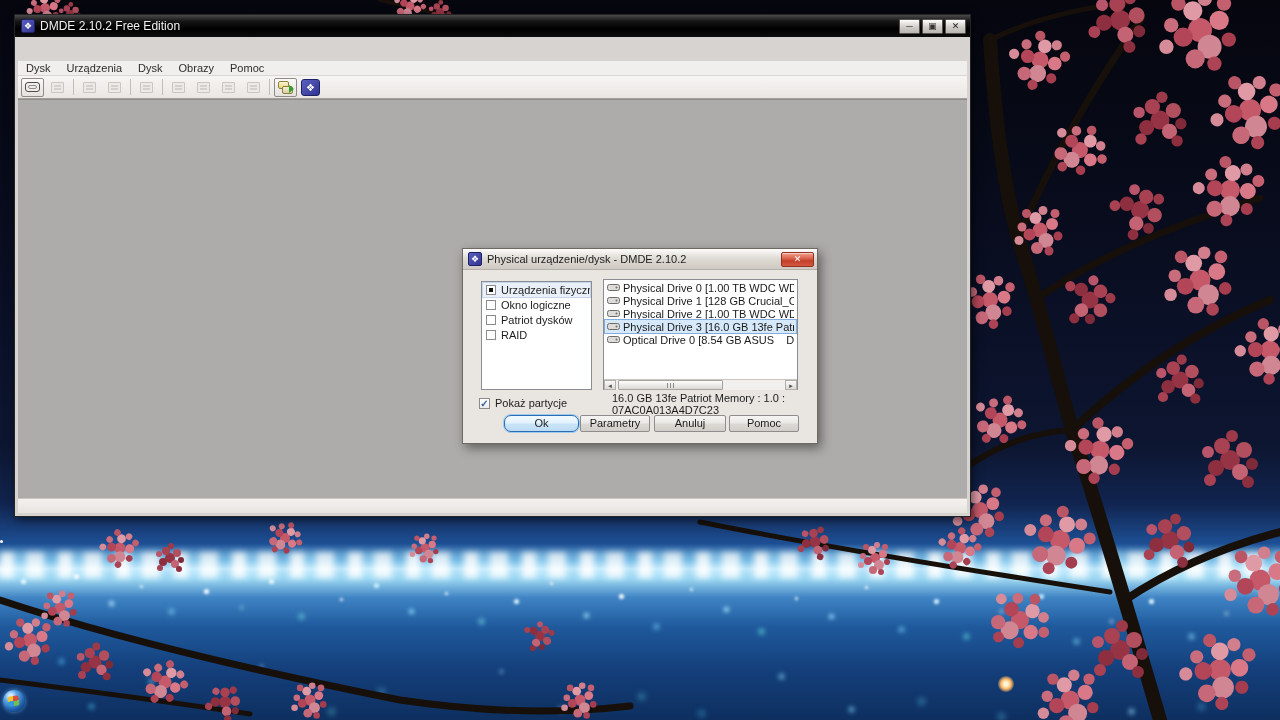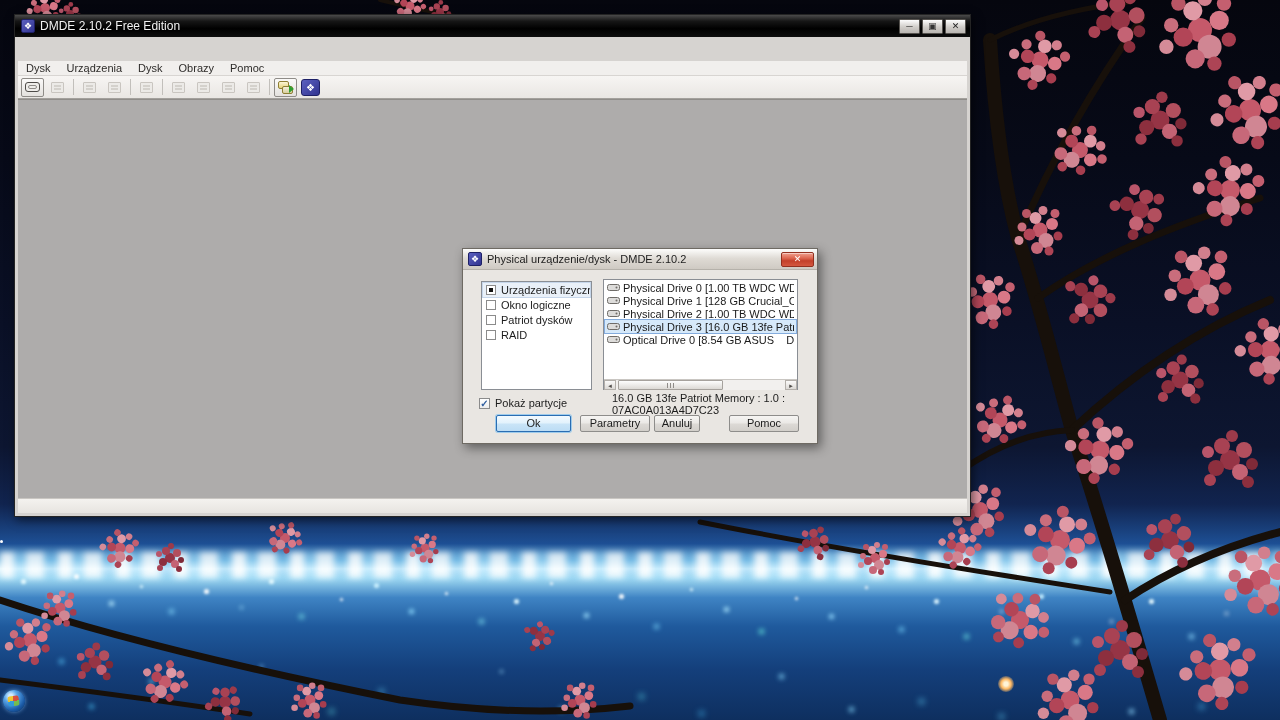--- a/index.html
+++ b/index.html
@@ -137,23 +137,23 @@
   .show-part .lbl { color:#1c1c1c; }
 
   .sel-info { position:absolute; left:149px; top:143px; width:200px; color:#1c1c1c; line-height:12px; }
 
   .dlg-buttons { position:absolute; left:0; top:166px; width:100%; height:18px; }
   .dbtn { position:absolute; height:17px; font-size:11px; color:#1c1c1c; text-align:center; line-height:15px;
     background:linear-gradient(180deg,#f6f5f3 0,#ebe9e6 45%,#dcd9d5 55%,#d2cfca 100%);
     border:1px solid #8e8d8b; border-radius:2px; cursor:pointer; }
   .dbtn.default { background:linear-gradient(180deg,#f3faff 0,#e3f2fc 45%,#c9e4f7 55%,#bcdcf4 100%);
     border:1px solid #2a6db2; box-shadow:0 0 0 1px #9ecbeb; }
-  .btn-ok { left:33px; width:75px; }
+  .btn-ok { left:41px; width:75px;border-radius:7px; }
   .btn-param { left:117px; width:70px; }
-  .btn-anuluj { left:191px; width:46px; }
+  .btn-anuluj { left:191px; width:72px; }
   .btn-pomoc { left:266px; width:70px; }
 </style>
 </head>
 <body>
 
 <div class="wallpaper"></div>
 <div class="horizon-glow"></div>
 <div class="bokeh"></div>
 <div class="star-light"></div>
 

